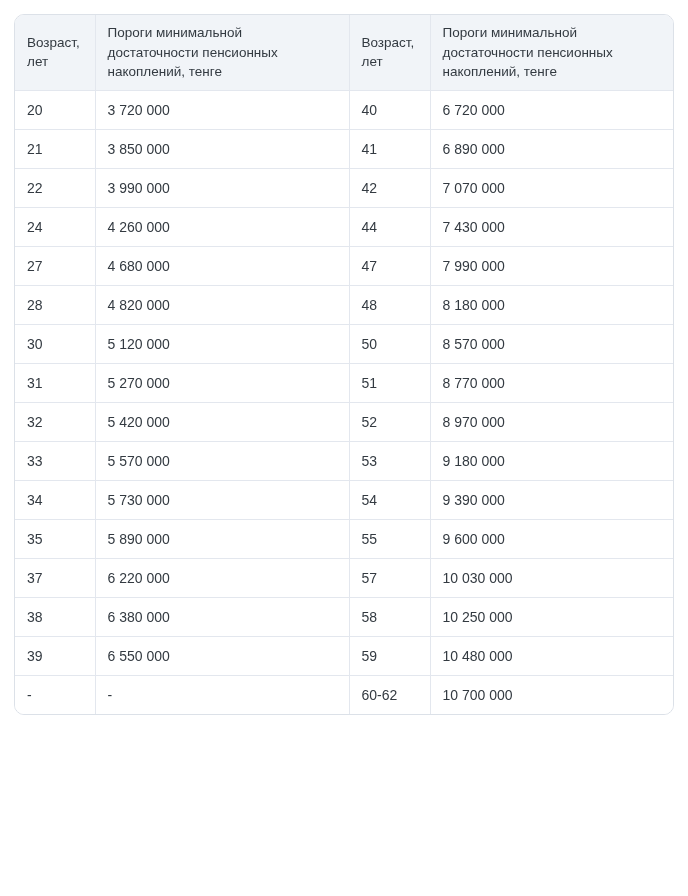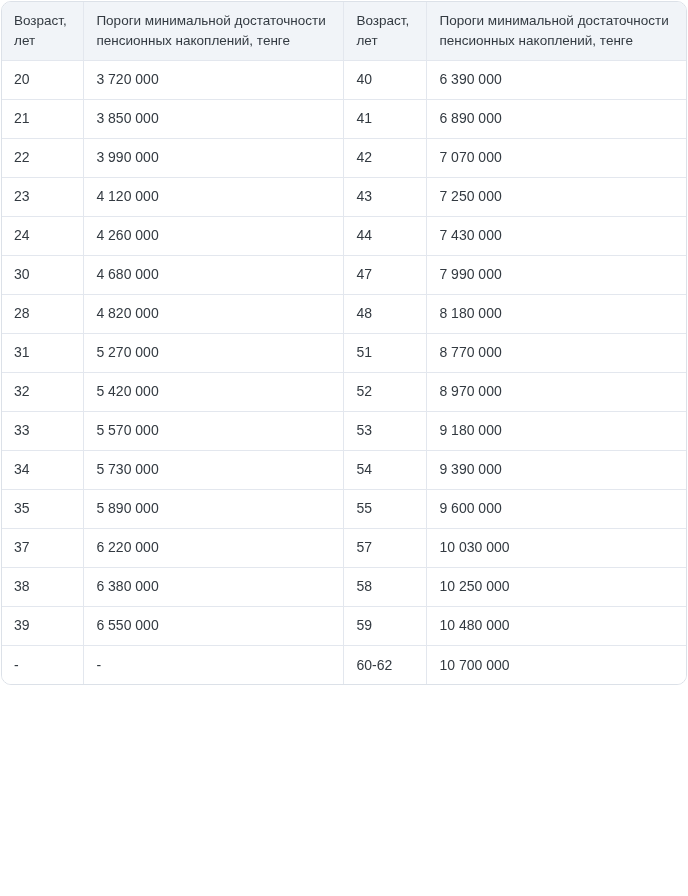--- a/index.html
+++ b/index.html
@@ -13,21 +13,21 @@
   html, body {
     margin: 0;
     padding: 0;
     background: var(--page-bg);
     font-family: "Liberation Sans", sans-serif;
     color: var(--text);
   }
   .page {
     width: 688px;
     height: 728px;
-    padding: 1px;
+    padding: 14px;
   }
   .table-wrap {
     border: 1px solid var(--outer-border);
     border-radius: 10px;
     overflow: hidden;
     background: #fff;
   }
   table {
     width: 100%;
     border-collapse: collapse;
@@ -77,57 +77,57 @@
           <th>Пороги минимальной достаточности пенсионных накоплений, тенге</th>
           <th>Возраст, лет</th>
           <th>Пороги минимальной достаточности пенсионных накоплений, тенге</th>
         </tr>
       </thead>
       <tbody>
           <tr>
             <td>20</td>
             <td>3 720 000</td>
             <td>40</td>
-            <td>6 390 000</td>
+            <td>6 720 000</td>
           </tr>
           <tr>
             <td>21</td>
             <td>3 850 000</td>
             <td>41</td>
             <td>6 890 000</td>
           </tr>
           <tr>
             <td>22</td>
             <td>3 990 000</td>
             <td>42</td>
             <td>7 070 000</td>
           </tr>
           <tr>
-            <td>23</td>
-            <td>4 120 000</td>
-            <td>43</td>
-            <td>7 250 000</td>
-          </tr>
-          <tr>
             <td>24</td>
             <td>4 260 000</td>
             <td>44</td>
             <td>7 430 000</td>
           </tr>
           <tr>
-            <td>30</td>
+            <td>27</td>
             <td>4 680 000</td>
             <td>47</td>
             <td>7 990 000</td>
           </tr>
           <tr>
             <td>28</td>
             <td>4 820 000</td>
             <td>48</td>
             <td>8 180 000</td>
+          </tr>
+          <tr>
+            <td>30</td>
+            <td>5 120 000</td>
+            <td>50</td>
+            <td>8 570 000</td>
           </tr>
           <tr>
             <td>31</td>
             <td>5 270 000</td>
             <td>51</td>
             <td>8 770 000</td>
           </tr>
           <tr>
             <td>32</td>
             <td>5 420 000</td>

